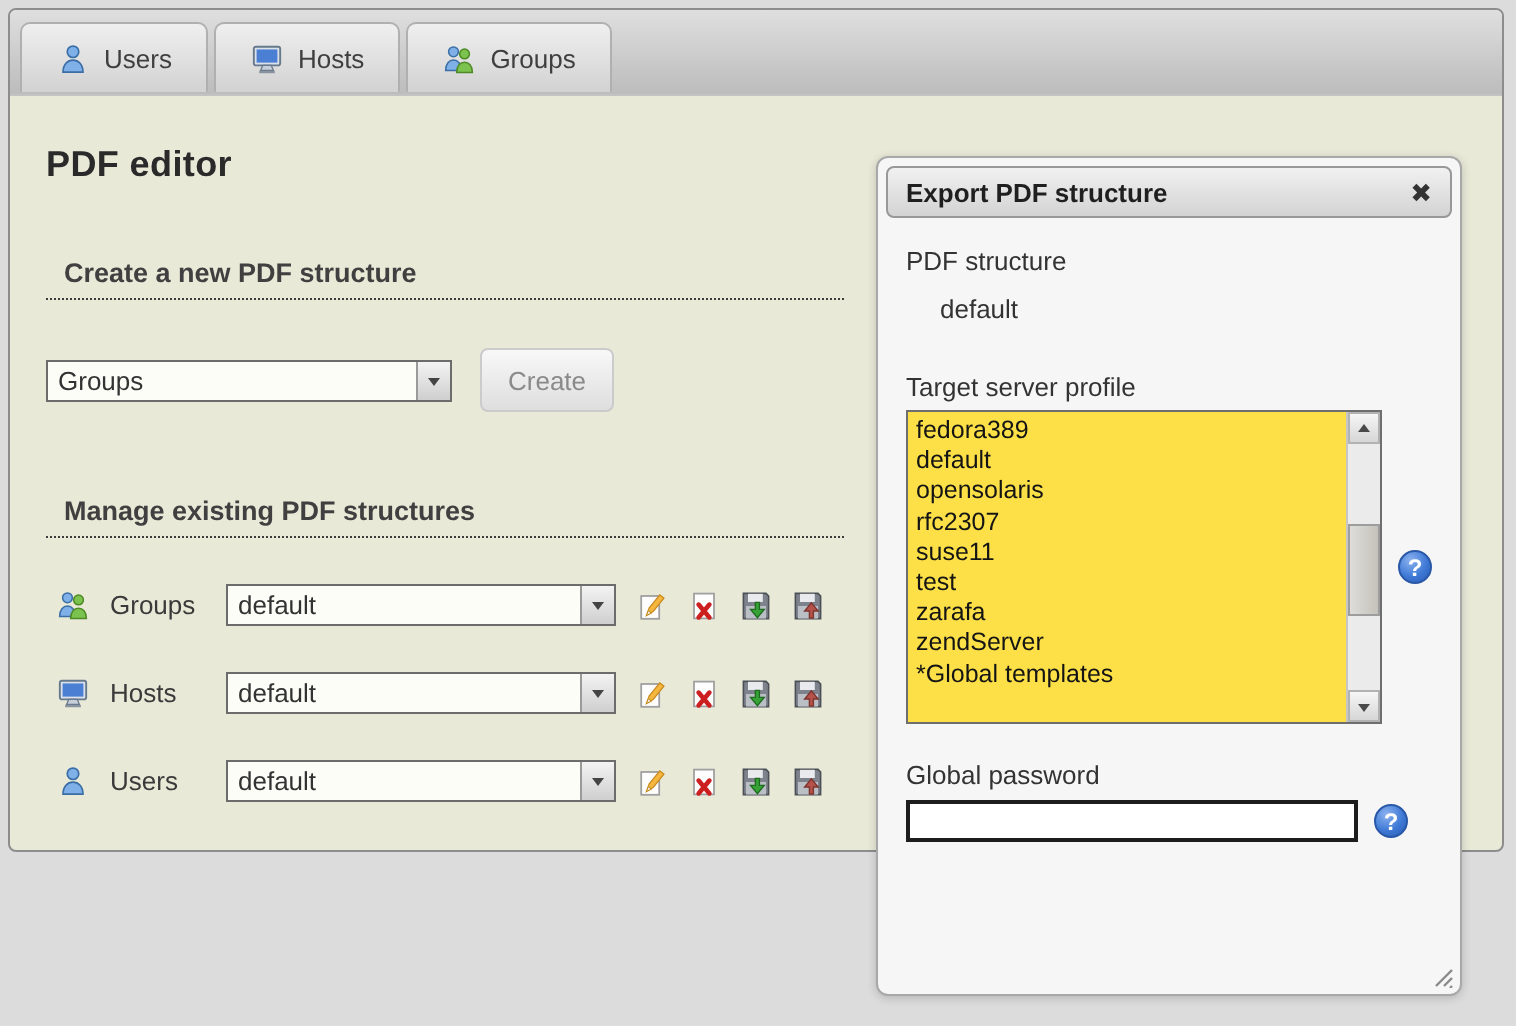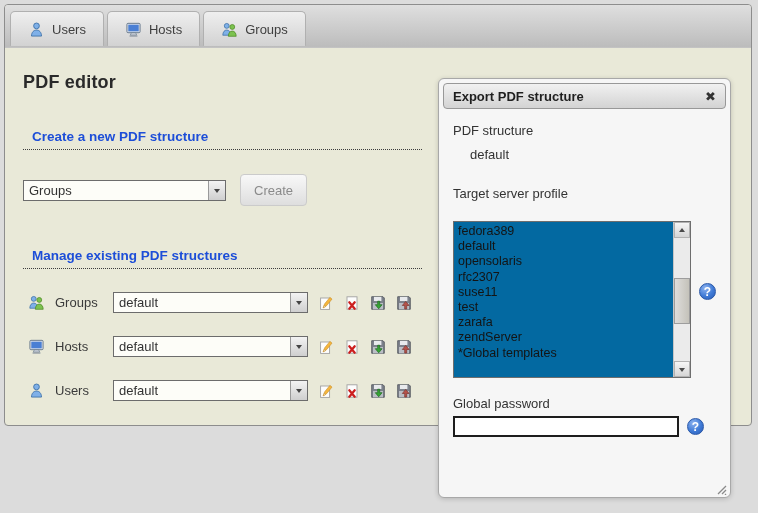--- a/index.html
+++ b/index.html
@@ -37,21 +37,21 @@
   .tab-icon, .row-icon { width:17px; height:17px; display:inline-block; }
   .tab-icon svg, .row-icon svg, .action-icon svg { width:100%; height:100%; display:block; }
 
   .content { min-height:377px; padding:24px 18px 20px; border-radius:0 0 4px 4px; }
   .page-title { font-size:18px; font-weight:bold; color:#2a2a2a; letter-spacing:0.2px; }
 
   .section { width:399px; }
   .section-create { margin-top:36px; }
   .section-manage { margin-top:42px; }
   .section-heading {
-    font-size:13.5px; font-weight:bold; color:#1d4ed8;
+    font-size:13.5px; font-weight:bold; color:#404040;
     padding:0 0 5px 9px;
     border-bottom:1px dotted #3c3c3c;
   }
 
   .create-row { display:flex; align-items:center; margin-top:24px; }
   .combo {
     display:flex; align-items:stretch; height:21px;
     background:#fdfdf8; border:1px solid #6c6c6c;
   }
   .combo-create { width:203px; }
@@ -96,21 +96,21 @@
 
   .dialog-body { padding:10px 14px 0; font-size:13px; color:#333; }
   .dlg-label { display:block; }
   .dlg-value { margin:9px 0 0 17px; }
   .target-label { margin-top:24px; }
   .password-label { margin-top:18px; }
 
   .list-row, .password-row { display:flex; align-items:center; margin-top:4px; }
   .listbox {
     position:relative; width:272px; height:157px;
-    background:#0369a1; border:1px solid #6e6e6e; overflow:hidden;margin-top:16px;
+    background:#fde047; border:1px solid #6e6e6e; overflow:hidden;
   }
   .listbox ul { list-style:none; padding:2px 4px; font-size:12.5px; line-height:15.2px; color:#141414; }
   .scrollbar {
     position:absolute; top:0; right:0; width:17px; height:100%;
     background:#ebebeb; border-left:1px solid #c6c6c6;
   }
   .sb-btn {
     position:absolute; left:0; width:16px; height:16px;
     background:linear-gradient(#f6f6f6,#d6d6d6);
     border:1px solid #b2b2b2; cursor:pointer;

